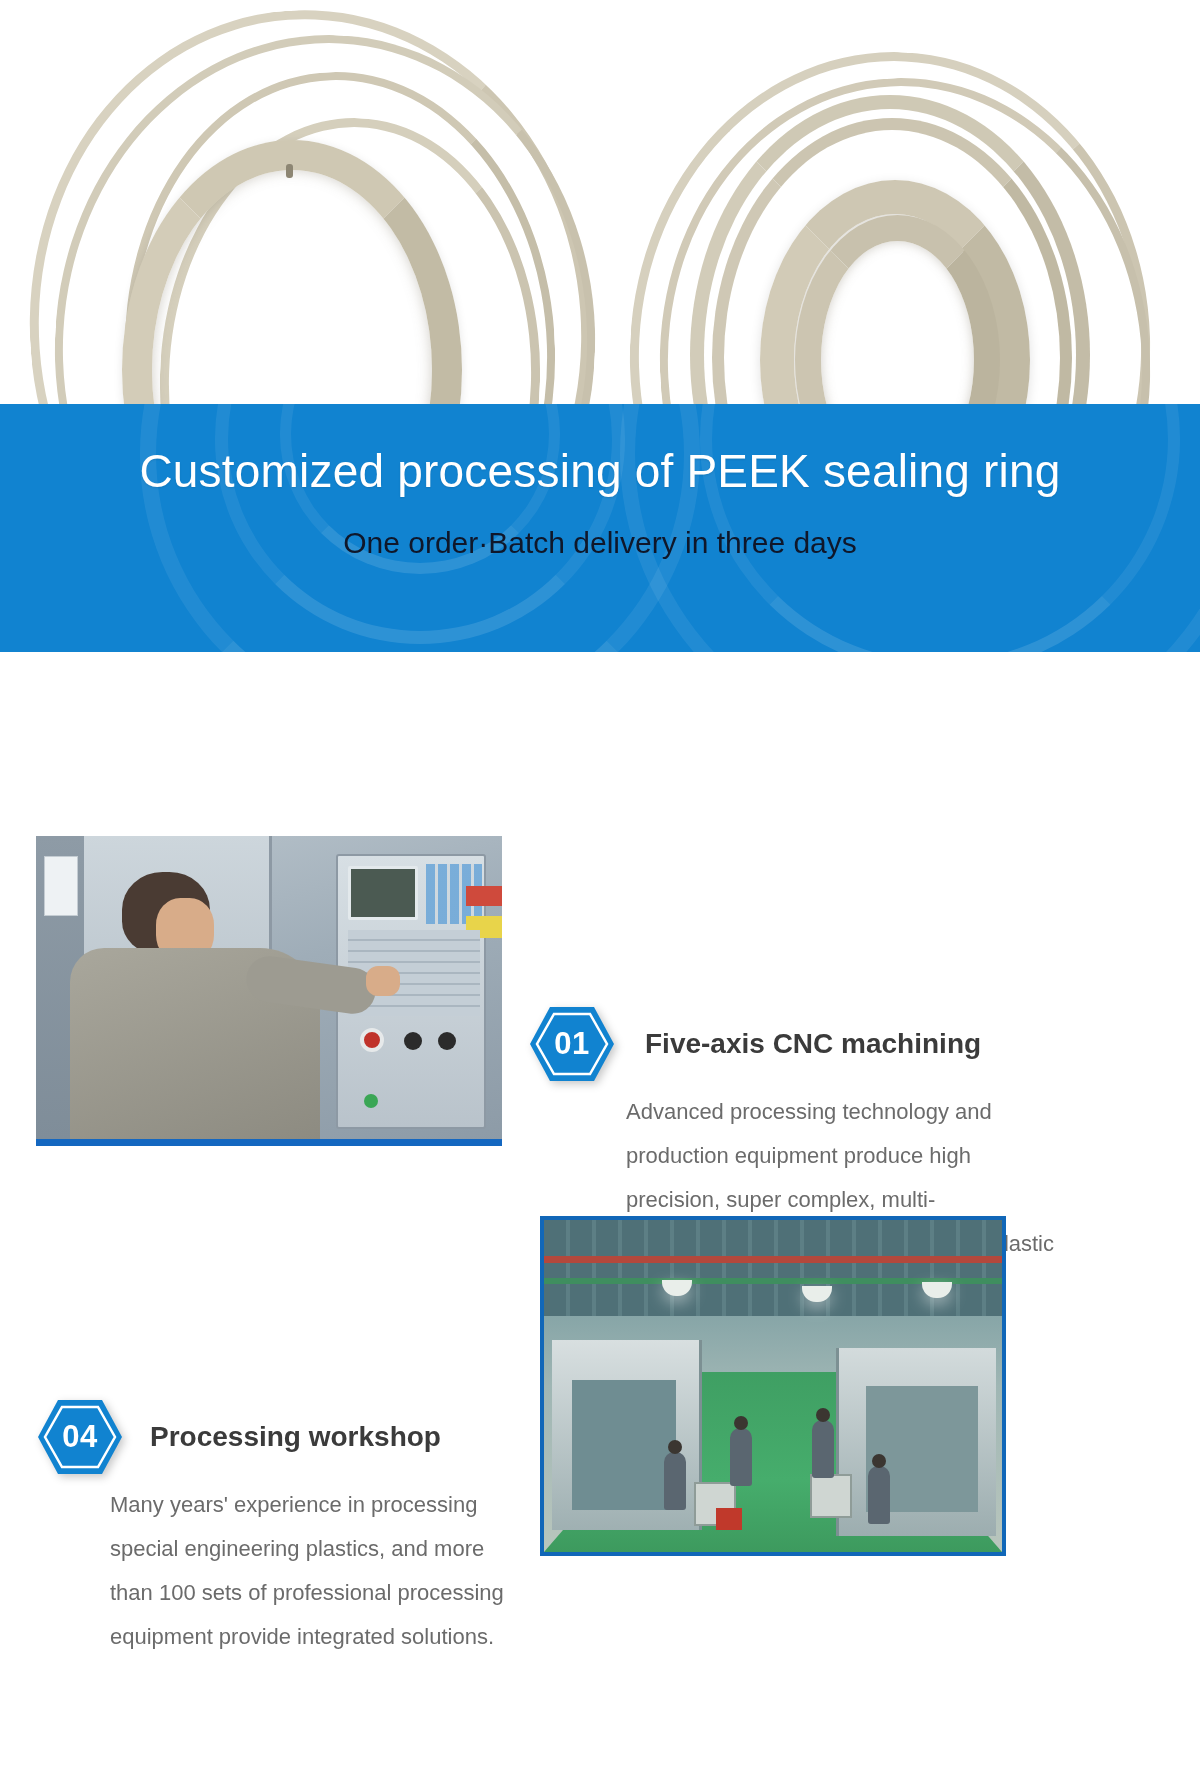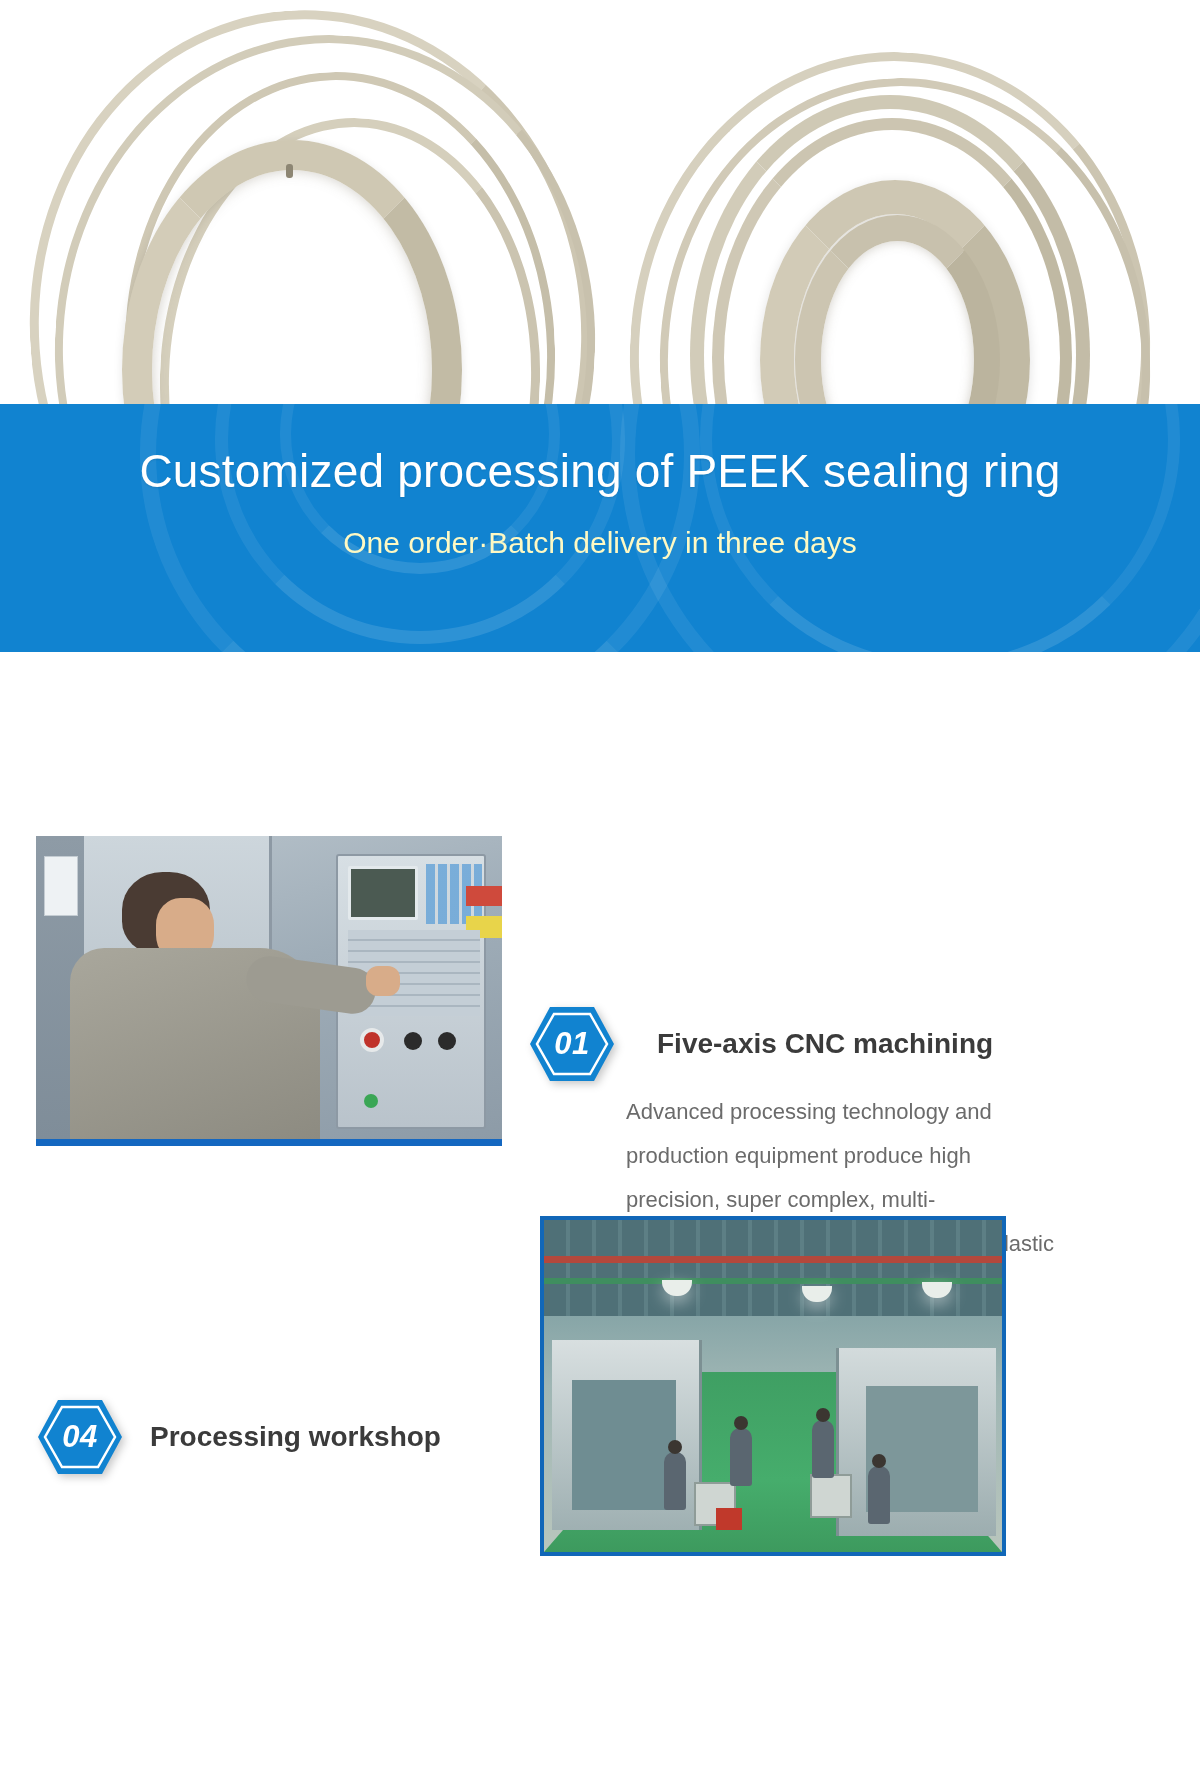--- a/index.html
+++ b/index.html
@@ -71,21 +71,21 @@
   .banner .a5 { left: 700px; top: -200px; width: 480px; height: 470px; border-width: 12px; }
 
   .banner-title {
     position: absolute; left: 0; top: 40px; width: 1200px;
     text-align: center; color: #ffffff;
     font-size: 46px; font-weight: 400; letter-spacing: .2px;
     text-shadow: 0 1px 2px rgba(0,0,0,.10);
   }
   .banner-sub {
     position: absolute; left: 0; top: 122px; width: 1200px;
-    text-align: center; color: #fef9c3;
+    text-align: center; color: #0f172a;
     font-size: 30px; font-weight: 400;
   }
 
   
   .section-heading {
     position: absolute; left: 78px; top: 650px; width: 960px;
     color: #1467c0; font-size: 41px; font-weight: 700; line-height: 1.32;
   }
 
   .photo-frame {
@@ -153,29 +153,29 @@
 
   
   .hexbadge {
     position: absolute; width: 88px; height: 78px;
     filter: drop-shadow(3px 3px 4px rgba(0,0,0,.22));
   }
   .hexbadge svg { display:block; width:88px; height:78px; }
   .hexbadge .num {
     position:absolute; left:0; top:0; width:88px; height:78px;
     display:flex; align-items:center; justify-content:center;
-    color:#ffffff; font-size:31px; font-weight:700; font-style:italic; letter-spacing:.5px;
+    color:#ffffff; font-size:31px; font-weight:700; letter-spacing:.5px;
   }
 
   .feat-title { position:absolute; color:#3b3b3b; font-size:28px; font-weight:700; white-space:nowrap; }
   .feat-body  { position:absolute; color:#6b6b6b; font-size:22px; line-height:2.0; }
 
   
   .b01-badge { left: 528px; top: 1005px; }
-  .b01-title { left: 645px; top: 1028px; margin-left: 12px; }
+  .b01-title { left: 645px; top: 1028px; }
   .b01-body  { left: 626px; top: 1090px; width: 430px; }
 
   
   .b02-badge { left: 36px; top: 1398px; }
   .b02-title { left: 150px; top: 1421px; }
   .b02-body  { left: 110px; top: 1483px; width: 410px; }
 </style>
 </head>
 <body>
 
@@ -260,14 +260,15 @@
   </div>
 
   <div class="hexbadge b02-badge">
     <svg viewBox="0 0 88 78" aria-hidden="true">
       <polygon points="22,2 66,2 86,39 66,76 22,76 2,39" fill="#1183d0"></polygon>
       <polygon points="26,9 62,9 79,39 62,69 26,69 9,39" fill="none" stroke="#ffffff" stroke-width="2.5"></polygon>
     </svg>
     <span class="num">04</span>
   </div>
   <div class="feat-title b02-title">Processing workshop</div>
+  <div class="feat-body b02-body">Many years' experience in processing special engineering plastics, and more than 100 sets of professional processing equipment provide integrated solutions.</div>
 
 </div>
 
 </body></html>

